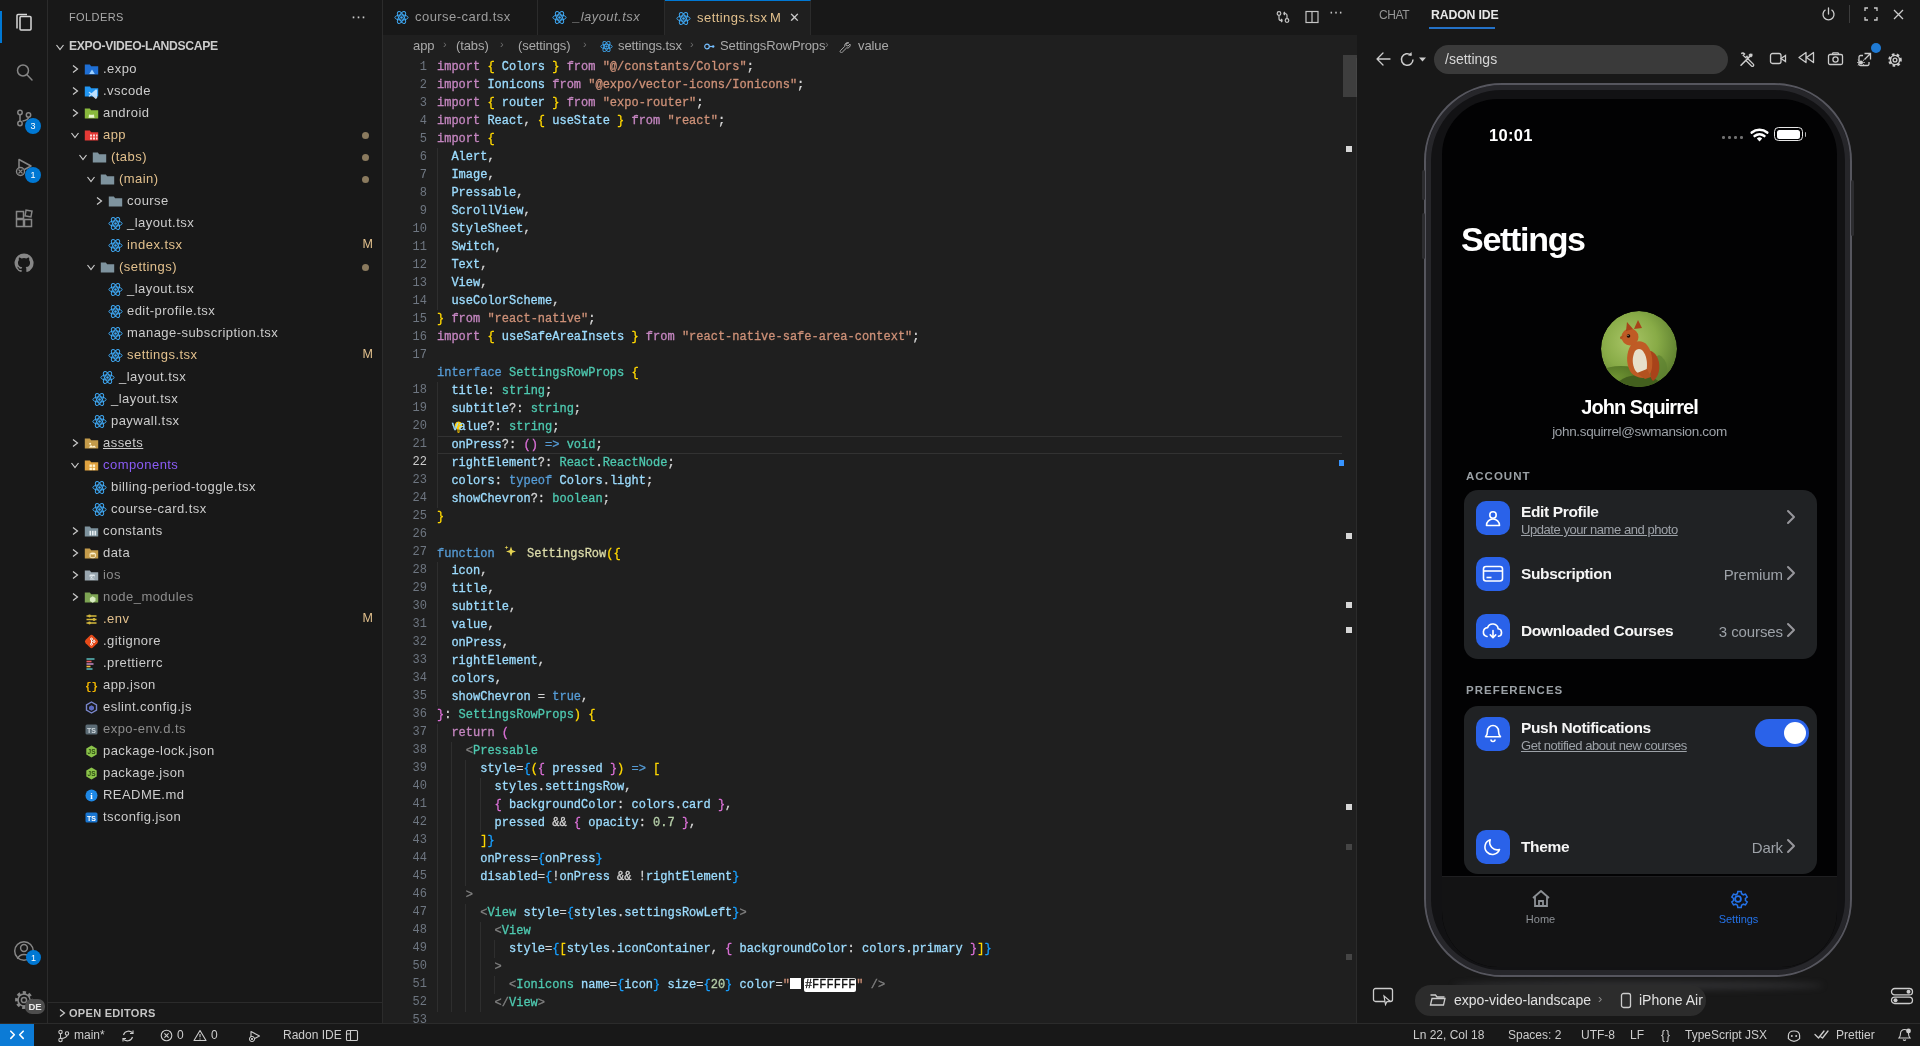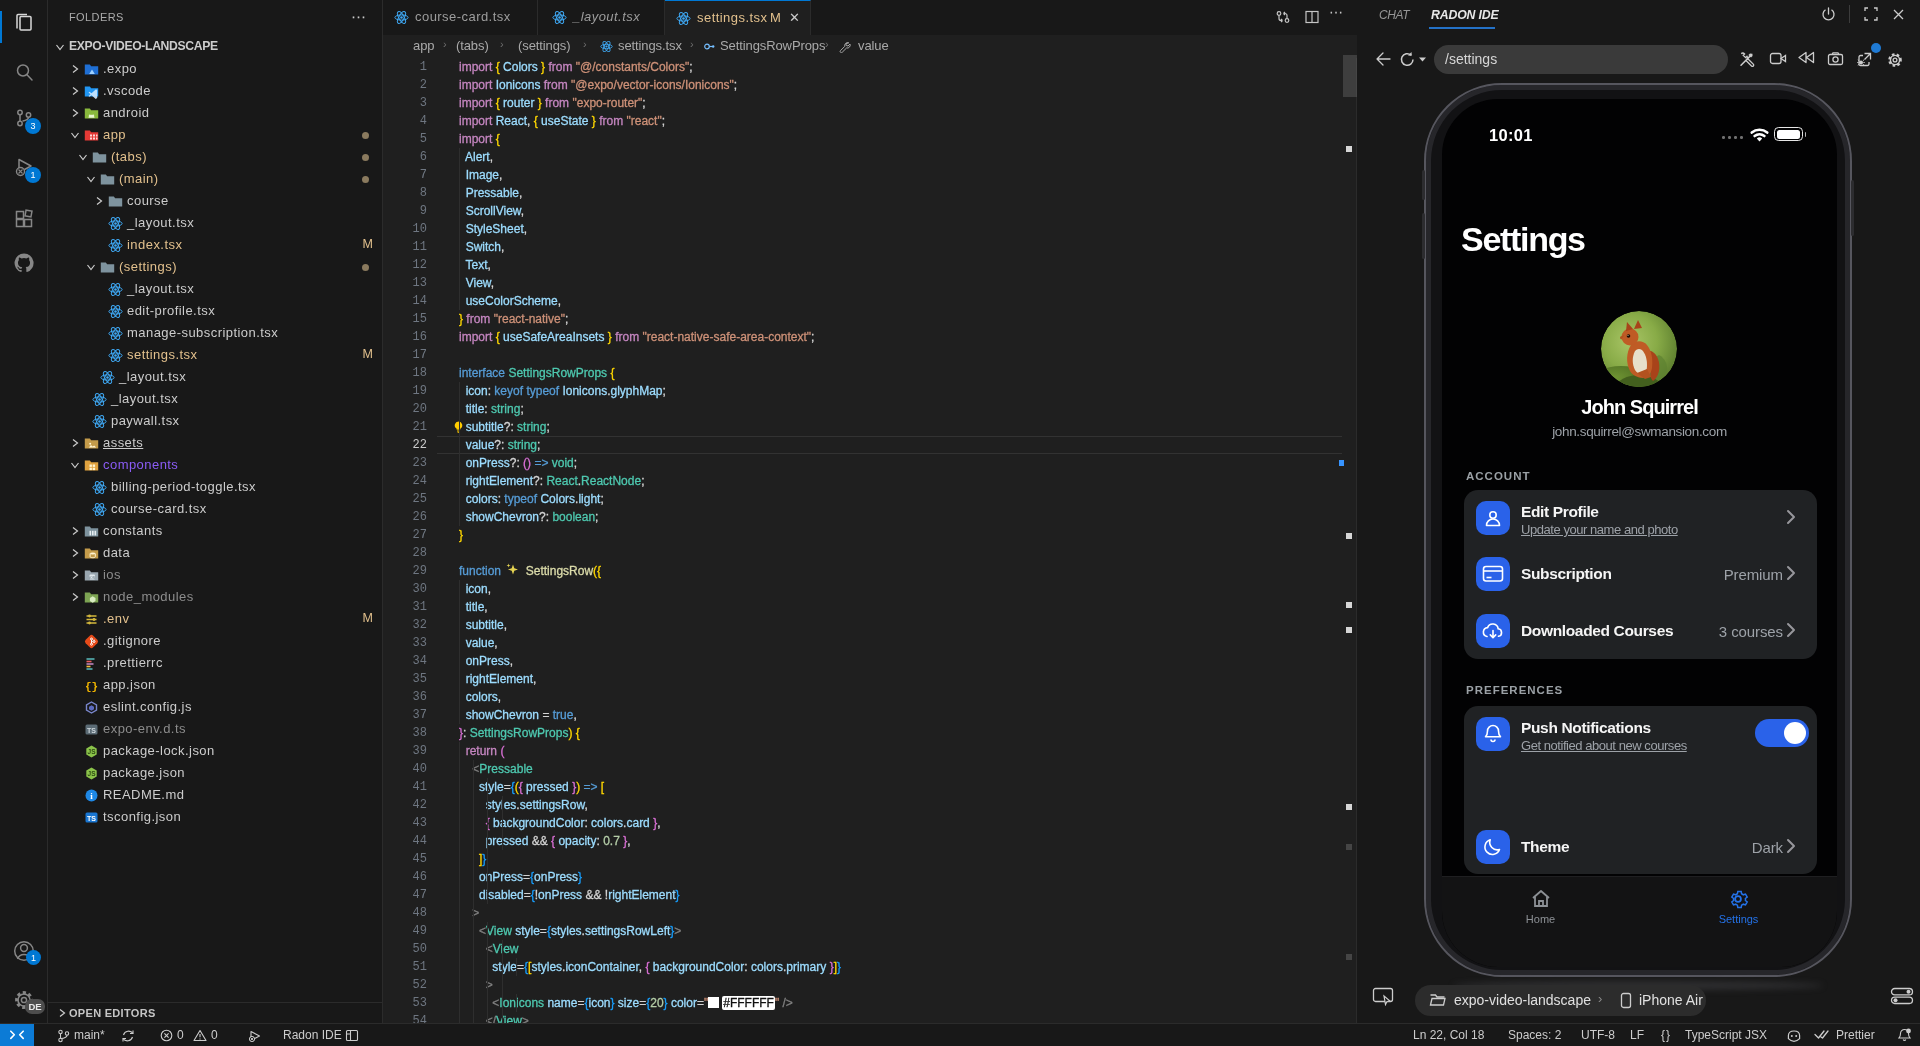--- a/index.html
+++ b/index.html
@@ -29,37 +29,37 @@
 .tab{position:absolute;top:0;height:35px;border-right:1px solid #2b2b2b;font-size:13px;color:#9d9d9d;}
 .tab.active{background:#1f1f1f;border-top:1.5px solid #0078d4;color:#e2c08d;}
 .tab .ticon{position:absolute;top:10px;width:15px;height:15px;}
 .tab .tlbl{position:absolute;top:9px;white-space:nowrap;letter-spacing:0.45px;}
 #crumbs{position:absolute;left:0;top:35px;width:974px;height:23px;background:#1f1f1f;color:#a9a9a9;font-size:13px;}
 .cr{position:absolute;top:3px;white-space:nowrap;letter-spacing:-0.1px;}
 .crsep{color:#6e6e6e;font-size:11px;}
 #gutter{position:absolute;left:0;top:58px;width:44px;text-align:right;
  font-family:"Liberation Mono",monospace;font-size:12px;color:#6e7681;}
 #gutter div{height:18px;line-height:18px;}
-#codecol{position:absolute;left:76px;top:58px;font-family:Liberation Sans, sans-serif;
+#codecol{position:absolute;left:54px;top:58px;font-family:Liberation Mono, monospace;
  font-size:12px;color:#d4d4d4;-webkit-text-stroke:0.3px;}
 #codecol>div{height:18px;line-height:18px;white-space:pre;position:relative;}
 #codecol i{position:absolute;top:0;height:18px;border-left:1px solid #2e2e2e;}
 .tkk{color:#c586c0;} .tkb{color:#569cd6;} .tkv{color:#9cdcfe;} .tkt{color:#4ec9b0;}
 .tks{color:#ce9178;} .tkn{color:#b5cea8;} .tkf{color:#dcdcaa;}
 .tg1{color:#ffd700;} .tg2{color:#da70d6;} .tg3{color:#179fff;} .tgp{color:#808080;}
 #curline{position:absolute;left:54px;top:436px;width:905px;height:18px;
  border-top:1px solid #323232;border-bottom:1px solid #323232;}
 #sbthumb{position:absolute;left:960px;top:55px;width:14px;height:42px;background:rgba(121,121,121,.35);}
 .ormark{position:absolute;left:963px;width:6px;height:6px;background:#d6d6d6;}
 .ormark.dim{background:#454545;}
 #orcursor{position:absolute;left:956px;top:460px;width:5px;height:6px;background:#3794ff;}
 .edaction{position:absolute;top:9px;color:#c5c5c5;}
 
 #rpanel{left:1358px;top:0;width:562px;height:1023px;background:#181818;}
-.rphdr{position:absolute;top:0;height:30px;font-size:13px;font-style:italic;}
+.rphdr{position:absolute;top:0;height:30px;font-size:13px;}
 
 #statusbar{left:0;top:1023px;width:1920px;height:23px;background:#181818;border-top:1px solid #2b2b2b;
  font-size:12px;color:#cccccc;}
 #statusbar .sbit{position:absolute;top:3.5px;white-space:nowrap;}
 #remote{position:absolute;left:0;top:0;width:34px;height:22px;background:#0c7bd6;color:#fff;
  display:flex;align-items:center;justify-content:center;}
 
 #phone{position:absolute;left:66px;top:83px;width:428px;height:894px;border-radius:78px;
  background:#121214;border:2px solid #56565e;box-shadow:inset 0 0 0 5px #26262a;}
 #screen{position:absolute;left:84px;top:99px;width:395px;height:868px;border-radius:56px;
@@ -727,21 +727,21 @@
       <div style="color:#6e7681;">8</div>
       <div style="color:#6e7681;">9</div>
       <div style="color:#6e7681;">10</div>
       <div style="color:#6e7681;">11</div>
       <div style="color:#6e7681;">12</div>
       <div style="color:#6e7681;">13</div>
       <div style="color:#6e7681;">14</div>
       <div style="color:#6e7681;">15</div>
       <div style="color:#6e7681;">16</div>
       <div style="color:#6e7681;">17</div>
-      <div style="color:#6e7681;">18</div>
+      <div style="color:#6e7681;margin-top:17px;">18</div>
       <div style="color:#6e7681;">19</div>
       <div style="color:#6e7681;">20</div>
       <div style="color:#6e7681;">21</div>
       <div style="color:#cccccc;">22</div>
       <div style="color:#6e7681;">23</div>
       <div style="color:#6e7681;">24</div>
       <div style="color:#6e7681;">25</div>
       <div style="color:#6e7681;">26</div>
       <div style="color:#6e7681;">27</div>
       <div style="color:#6e7681;">28</div>
@@ -790,21 +790,20 @@
       <div><i style="left:0.0px;"></i>  <span class="tkv">ScrollView</span>,</div>
       <div><i style="left:0.0px;"></i>  <span class="tkv">StyleSheet</span>,</div>
       <div><i style="left:0.0px;"></i>  <span class="tkv">Switch</span>,</div>
       <div><i style="left:0.0px;"></i>  <span class="tkv">Text</span>,</div>
       <div><i style="left:0.0px;"></i>  <span class="tkv">View</span>,</div>
       <div><i style="left:0.0px;"></i>  <span class="tkv">useColorScheme</span>,</div>
       <div><span class="tg1">}</span> <span class="tkk">from</span> <span class="tks">"react-native"</span>;</div>
       <div><span class="tkk">import</span> <span class="tg1">{</span> <span class="tkv">useSafeAreaInsets</span> <span class="tg1">}</span> <span class="tkk">from</span> <span class="tks">"react-native-safe-area-context"</span>;</div>
       <div></div>
       <div><span class="tkb">interface</span> <span class="tkt">SettingsRowProps</span> <span class="tg1">{</span></div>
-      <div><i style="left:0.0px;"></i>  <span class="tkv">icon</span>: <span class="tkb">keyof</span> <span class="tkb">typeof</span> <span class="tkv">Ionicons</span>.<span class="tkv">glyphMap</span>;</div>
       <div><i style="left:0.0px;"></i>  <span class="tkv">title</span>: <span class="tkt">string</span>;</div>
       <div><i style="left:0.0px;"></i>  <span class="tkv">subtitle</span>?: <span class="tkt">string</span>;</div>
       <div><i style="left:0.0px;"></i>  <span class="tkv">value</span>?: <span class="tkt">string</span>;</div>
       <div><i style="left:0.0px;"></i>  <span class="tkv">onPress</span>?: <span class="tg2">()</span> <span class="tkb">=&gt;</span> <span class="tkt">void</span>;</div>
       <div><i style="left:0.0px;"></i>  <span class="tkv">rightElement</span>?: <span class="tkt">React</span>.<span class="tkt">ReactNode</span>;</div>
       <div><i style="left:0.0px;"></i>  <span class="tkv">colors</span>: <span class="tkb">typeof</span> <span class="tkv">Colors</span>.<span class="tkv">light</span>;</div>
       <div><i style="left:0.0px;"></i>  <span class="tkv">showChevron</span>?: <span class="tkt">boolean</span>;</div>
       <div><span class="tg1">}</span></div>
       <div></div>
       <div><span class="tkb">function</span> <span style="display:inline-block;width:18px;vertical-align:-2px;"><svg width="16" height="15" viewBox="0 0 16 15" style="display:inline;">

